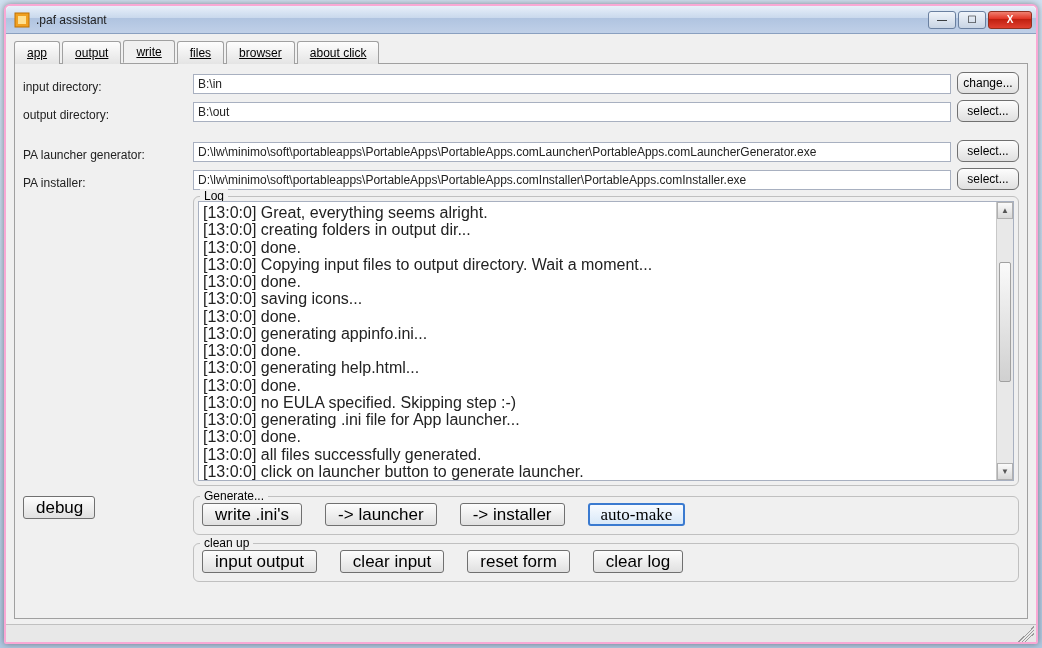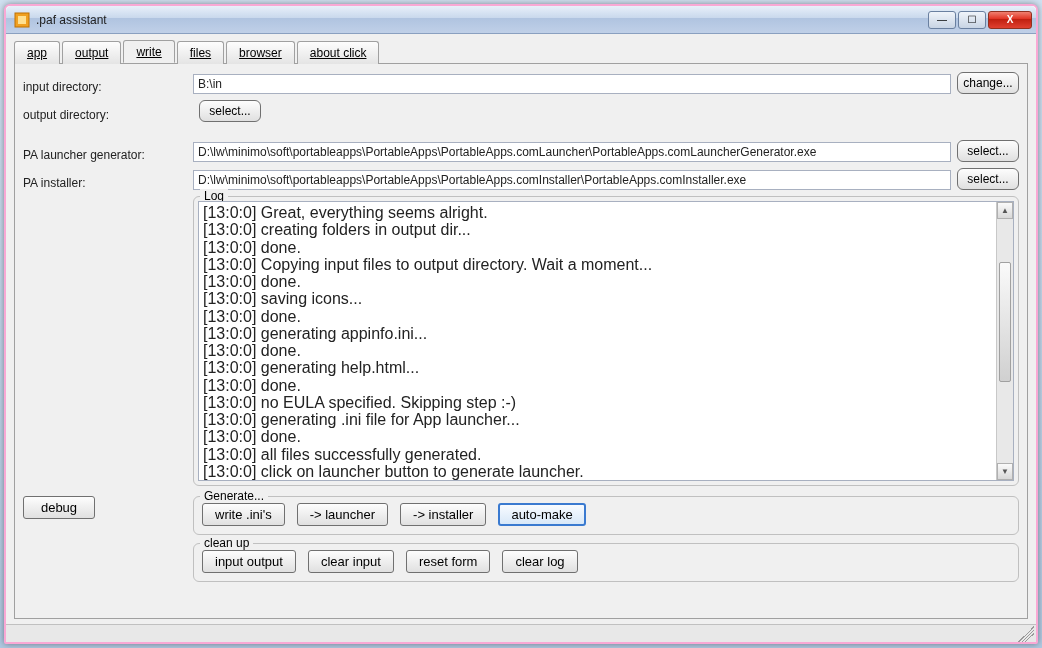--- a/index.html
+++ b/index.html
@@ -170,31 +170,32 @@
     gap:8px;
     align-items:flex-start;
   }
   .debug-col { width:162px; padding-top:4px;}
   .btn {
     height:23px;
     border:1px solid #707070;
     border-radius:3px;
     background:linear-gradient(to bottom,#fdfdfd,#e0e0e0);
     cursor:pointer;
-    font-family:inherit; font-size:13px;
+    font-family:inherit; font-size:17px;
     padding:0 12px;
     white-space:nowrap;
   }
   .btn.selected {
     border:2px solid #3a7ad0;
     background:linear-gradient(to bottom,#f8fbff,#d8e8f8);
     padding:0 11px;
+    font-family:Liberation Serif, serif;
   }
   .right-col { flex:1; }
-  .btnrow { display:flex; gap:12px; }
+  .btnrow { display:flex; gap:23px; }
   .statusbar {
     height:18px;
     border-top:1px solid #c0c0c0;
     background:#e8e8e8;
     display:flex; justify-content:flex-end; align-items:center;
     padding-right:2px;
   }
   .gripper {
     width:16px;height:16px;
     background:
@@ -241,20 +242,21 @@
     <div class="tabcontent">
 
       <div class="row">
         <div class="row-label">input directory:</div>
         <input class="row-input" value="B:\in" style="">
         <button class="row-btn">change...</button>
       </div>
 
       <div class="row">
         <div class="row-label">output directory:</div>
+        <input class="row-input" value="B:\out" style="">
         <button class="row-btn">select...</button>
       </div>
 
       <div class="gap"></div>
 
       <div class="row">
         <div class="row-label">PA launcher generator:</div>
         <input class="row-input" value="D:\lw\minimo\soft\portableapps\PortableApps\PortableApps.comLauncher\PortableApps.comLauncherGenerator.exe" style="">
         <button class="row-btn">select...</button>
       </div>

